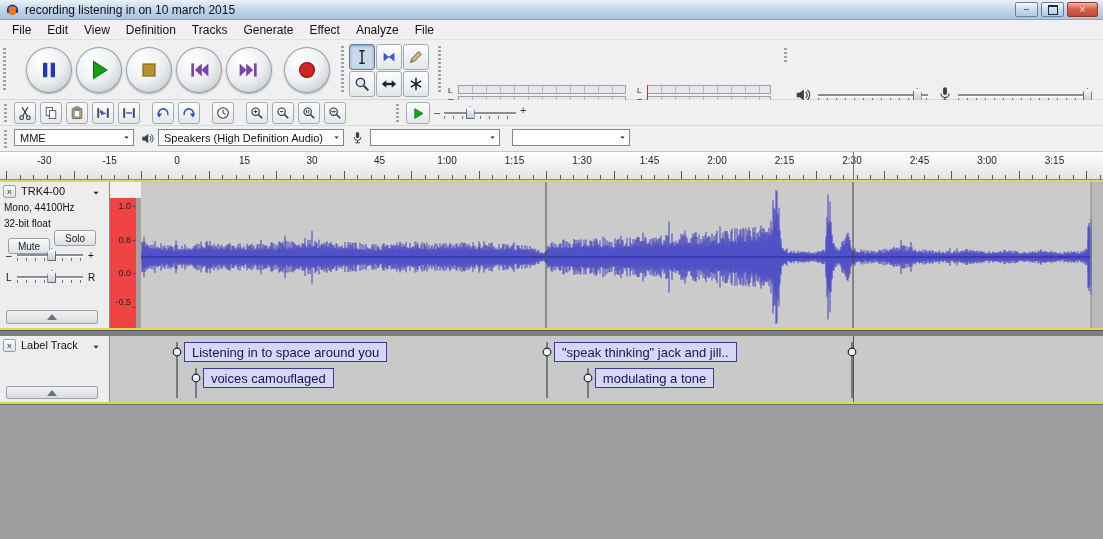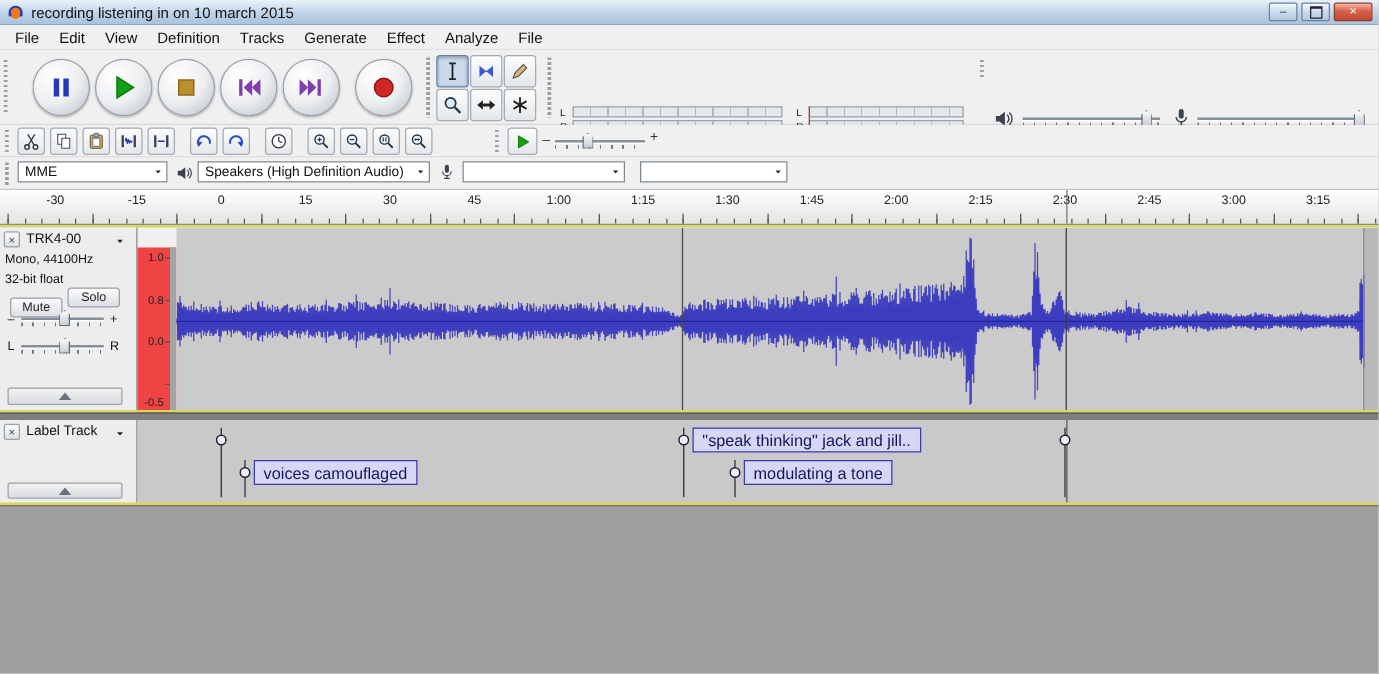--- a/index.html
+++ b/index.html
@@ -602,21 +602,21 @@
   </div>
 
   <div class="vruler abs" id="vruler">
       <div class="vtick" style="top: 8px;"></div>
       <span class="vlabel" style="top: 3px;">1.0</span>
       <div class="vtick" style="top: 41.5px;"></div>
       <span class="vlabel" style="top: 36.5px;">0.8</span>
       <div class="vtick" style="top: 75px;"></div>
       <span class="vlabel" style="top: 70px;">0.0</span>
       <div class="vtick" style="top: 108.5px;"></div>
-      <span class="vlabel" style="top: 119px;">-0.5</span>
+      <span class="vlabel" style="top: 99px;">-0.5</span>
       <div class="vtick" style="top: 142px;"></div>
       <span class="vlabel" style="top: 137px;">-1.0</span>
     </div>
 
   <div class="wavebox abs" id="wavebox"><svg width="962" height="148">
         <rect x="0" y="0" width="950" height="148" fill="#cbcbcb"></rect>
         <rect x="950" y="0" width="12" height="148" fill="#b9b9b9"></rect>
         <path d="M0 73.3L0 76.7M1 68.2L1 81.8M2 62.9L2 87.1M3 63.4L3 86.6M4 64.6L4 85.4M5 65.2L5 84.8M6 65.9L6 84.1M7 67.4L7 82.6M8 67.5L8 82.5M9 68.2L9 81.8M10 65.9L10 84.1M11 67.1L11 82.9M12 66.8L12 83.2M13 68.8L13 81.2M14 67.9L14 82.1M15 66.8L15 83.2M16 67.6L16 82.4M17 66.7L17 83.3M18 66.4L18 83.6M19 68.4L19 81.6M20 68.7L20 81.3M21 69.3L21 80.7M22 66.9L22 83.1M23 68.3L23 81.7M24 69.4L24 80.6M25 69.7L25 80.3M26 69.0L26 81.0M27 68.2L27 81.8M28 67.6L28 82.4M29 67.9L29 82.1M30 67.3L30 82.7M31 69.2L31 80.8M32 69.7L32 80.3M33 67.5L33 82.5M34 69.1L34 80.9M35 69.1L35 80.9M36 70.1L36 79.9M37 69.4L37 80.6M38 69.7L38 80.3M39 70.0L39 80.0M40 69.3L40 80.7M41 68.9L41 81.1M42 68.7L42 81.3M43 67.7L43 82.3M44 67.4L44 82.6M45 69.5L45 80.5M46 68.0L46 82.0M47 68.5L47 81.5M48 69.3L48 80.7M49 68.1L49 81.9M50 67.6L50 82.4M51 68.1L51 81.9M52 68.4L52 81.6M53 68.1L53 81.9M54 67.0L54 83.0M55 66.9L55 83.1M56 68.0L56 82.0M57 68.5L57 81.5M58 66.4L58 83.6M59 68.0L59 82.0M60 66.7L60 83.3M61 66.1L61 83.9M62 66.8L62 83.2M63 66.8L63 83.2M64 67.5L64 82.5M65 65.2L65 84.8M66 65.5L66 84.5M67 65.9L67 84.1M68 66.2L68 83.8M69 64.8L69 85.2M70 65.5L70 84.5M71 65.2L71 84.8M72 65.8L72 84.2M73 68.4L73 81.6M74 67.9L74 82.1M75 68.5L75 81.5M76 65.9L76 84.1M77 66.7L77 83.3M78 67.6L78 82.4M79 67.3L79 82.7M80 68.5L80 81.5M81 67.2L81 82.8M82 67.6L82 82.4M83 68.8L83 81.2M84 67.7L84 82.3M85 68.2L85 81.8M86 68.8L86 81.2M87 66.8L87 83.2M88 67.6L88 82.4M89 66.4L89 83.6M90 68.1L90 81.9M91 68.1L91 81.9M92 68.4L92 81.6M93 67.0L93 83.0M94 69.4L94 80.6M95 67.3L95 82.7M96 68.2L96 81.8M97 69.3L97 80.7M98 67.9L98 82.1M99 68.7L99 81.3M100 69.0L100 81.0M101 69.3L101 80.7M102 67.0L102 83.0M103 69.1L103 80.9M104 68.0L104 82.0M105 68.1L105 81.9M106 66.9L106 83.1M107 66.9L107 83.1M108 68.7L108 81.3M109 69.3L109 80.7M110 69.2L110 80.8M111 69.3L111 80.7M112 69.2L112 80.8M113 68.2L113 81.8M114 68.5L114 81.5M115 68.7L115 81.3M116 67.5L116 82.5M117 69.2L117 80.8M118 68.5L118 81.5M119 67.9L119 82.1M120 69.2L120 80.8M121 66.7L121 83.3M122 68.0L122 82.0M123 67.1L123 82.9M124 68.6L124 81.4M125 67.1L125 82.9M126 67.4L126 82.6M127 67.3L127 82.7M128 66.5L128 83.5M129 67.4L129 82.6M130 67.0L130 83.0M131 67.1L131 82.9M132 67.5L132 82.5M133 68.3L133 81.7M134 68.6L134 81.4M135 68.7L135 81.3M136 67.7L136 82.3M137 65.6L137 84.4M138 65.8L138 84.2M139 68.0L139 82.0M140 66.7L140 83.3M141 68.4L141 81.6M142 66.2L142 83.8M143 65.2L143 84.8M144 66.3L144 83.7M145 67.0L145 83.0M146 68.1L146 81.9M147 65.1L147 84.9M148 65.3L148 84.7M149 67.4L149 82.6M150 66.9L150 83.1M151 65.7L151 84.3M152 67.4L152 82.6M153 66.4L153 83.6M154 66.2L154 83.8M155 65.7L155 84.3M156 66.3L156 83.7M157 67.7L157 82.3M158 65.4L158 84.6M159 66.9L159 83.1M160 66.9L160 83.1M161 65.8L161 84.2M162 65.2L162 84.8M163 65.7L163 84.3M164 65.5L164 84.5M165 67.5L165 82.5M166 64.4L166 85.6M167 65.8L167 84.2M168 67.3L168 82.7M169 66.2L169 83.8M170 66.9L170 83.1M171 66.2L171 83.8M172 65.0L172 85.0M173 65.6L173 84.4M174 64.5L174 85.5M175 64.2L175 85.8M176 66.3L176 83.7M177 67.4L177 82.6M178 67.6L178 82.4M179 64.9L179 85.1M180 67.8L180 82.2M181 64.6L181 85.4M182 67.5L182 82.5M183 65.7L183 84.3M184 66.6L184 83.4M185 66.0L185 84.0M186 64.8L186 85.2M187 68.3L187 81.7M188 65.3L188 84.7M189 65.6L189 84.4M190 67.7L190 82.3M191 67.5L191 82.5M192 65.4L192 84.6M193 65.9L193 84.1M194 67.3L194 82.7M195 67.0L195 83.0M196 66.8L196 83.2M197 65.7L197 84.3M198 67.9L198 82.1M199 67.7L199 82.3M200 67.8L200 82.2M201 67.6L201 82.4M202 67.8L202 82.2M203 67.9L203 82.1M204 68.0L204 82.0M205 66.7L205 83.3M206 68.0L206 82.0M207 68.8L207 81.2M208 68.4L208 81.6M209 67.6L209 82.4M210 67.5L210 82.5M211 66.2L211 83.8M212 68.8L212 81.2M213 67.0L213 83.0M214 67.5L214 82.5M215 69.2L215 80.8M216 68.1L216 81.9M217 66.9L217 83.1M218 66.9L218 83.1M219 67.0L219 83.0M220 66.9L220 83.1M221 68.9L221 81.1M222 68.4L222 81.6M223 69.0L223 81.0M224 69.2L224 80.8M225 67.8L225 82.2M226 69.3L226 80.7M227 67.8L227 82.2M228 67.4L228 82.6M229 69.0L229 81.0M230 69.5L230 80.5M231 68.5L231 81.5M232 67.0L232 83.0M233 67.6L233 82.4M234 68.1L234 81.9M235 69.2L235 80.8M236 69.6L236 80.4M237 66.8L237 83.2M238 67.2L238 82.8M239 66.9L239 83.1M240 68.1L240 81.9M241 69.1L241 80.9M242 68.9L242 81.1M243 66.5L243 83.5M244 68.9L244 81.1M245 68.1L245 81.9M246 67.0L246 83.0M247 66.9L247 83.1M248 66.4L248 83.6M249 66.2L249 83.8M250 67.6L250 82.4M251 67.2L251 82.8M252 66.0L252 84.0M253 68.0L253 82.0M254 67.6L254 82.4M255 68.4L255 81.6M256 67.0L256 83.0M257 67.4L257 82.6M258 66.6L258 83.4M259 66.2L259 83.8M260 65.4L260 84.6M261 68.2L261 81.8M262 67.2L262 82.8M263 65.5L263 84.5M264 64.9L264 85.1M265 67.8L265 82.2M266 67.7L266 82.3M267 68.5L267 81.5M268 68.1L268 81.9M269 67.0L269 83.0M270 65.7L270 84.3M271 65.7L271 84.3M272 67.2L272 82.8M273 67.0L273 83.0M274 68.2L274 81.8M275 67.2L275 82.8M276 65.9L276 84.1M277 65.9L277 84.1M278 67.0L278 83.0M279 66.4L279 83.6M280 67.6L280 82.4M281 67.0L281 83.0M282 66.8L282 83.2M283 67.7L283 82.3M284 67.3L284 82.7M285 68.7L285 81.3M286 68.6L286 81.4M287 68.3L287 81.7M288 66.4L288 83.6M289 69.2L289 80.8M290 68.3L290 81.7M291 67.1L291 82.9M292 66.8L292 83.2M293 66.9L293 83.1M294 68.5L294 81.5M295 67.0L295 83.0M296 69.1L296 80.9M297 66.5L297 83.5M298 66.5L298 83.5M299 67.7L299 82.3M300 66.7L300 83.3M301 66.5L301 83.5M302 69.1L302 80.9M303 67.9L303 82.1M304 66.5L304 83.5M305 68.2L305 81.8M306 66.7L306 83.3M307 66.5L307 83.5M308 67.7L308 82.3M309 68.4L309 81.6M310 66.5L310 83.5M311 67.1L311 82.9M312 68.0L312 82.0M313 67.9L313 82.1M314 67.4L314 82.6M315 66.4L315 83.6M316 65.8L316 84.2M317 68.0L317 82.0M318 66.4L318 83.6M319 65.9L319 84.1M320 67.4L320 82.6M321 66.8L321 83.2M322 67.7L322 82.3M323 65.4L323 84.6M324 68.6L324 81.4M325 66.3L325 83.7M326 68.3L326 81.7M327 68.3L327 81.7M328 68.2L328 81.8M329 67.8L329 82.2M330 67.0L330 83.0M331 67.4L331 82.6M332 67.2L332 82.8M333 68.4L333 81.6M334 66.1L334 83.9M335 68.8L335 81.2M336 67.4L336 82.6M337 68.9L337 81.1M338 67.0L338 83.0M339 66.5L339 83.5M340 67.3L340 82.7M341 66.6L341 83.4M342 68.8L342 81.2M343 67.5L343 82.5M344 69.1L344 80.9M345 68.4L345 81.6M346 68.3L346 81.7M347 68.3L347 81.7M348 69.0L348 81.0M349 68.7L349 81.3M350 68.5L350 81.5M351 68.0L351 82.0M352 68.6L352 81.4M353 67.6L353 82.4M354 67.9L354 82.1M355 69.0L355 81.0M356 68.1L356 81.9M357 67.1L357 82.9M358 69.0L358 81.0M359 68.8L359 81.2M360 66.6L360 83.4M361 68.1L361 81.9M362 69.6L362 80.4M363 68.6L363 81.4M364 68.2L364 81.8M365 66.8L365 83.2M366 67.0L366 83.0M367 67.3L367 82.7M368 68.3L368 81.7M369 67.1L369 82.9M370 67.5L370 82.5M371 67.2L371 82.8M372 67.0L372 83.0M373 67.9L373 82.1M374 69.3L374 80.7M375 68.2L375 81.8M376 67.8L376 82.2M377 69.0L377 81.0M378 68.1L378 81.9M379 68.2L379 81.8M380 67.6L380 82.4M381 67.4L381 82.6M382 67.5L382 82.5M383 67.7L383 82.3M384 67.6L384 82.4M385 67.5L385 82.5M386 69.4L386 80.6M387 68.4L387 81.6M388 70.1L388 79.9M389 69.2L389 80.8M390 69.8L390 80.2M391 69.1L391 80.9M392 69.4L392 80.6M393 70.2L393 79.8M394 70.3L394 79.7M395 71.2L395 78.8M396 70.5L396 79.5M397 71.3L397 78.7M398 71.6L398 78.4M399 71.2L399 78.8M400 72.6L400 77.4M401 72.0L401 78.0M402 73.0L402 77.0M403 72.9L403 77.1M404 70.9L404 79.1M405 70.8L405 79.2M406 69.5L406 80.5M407 66.3L407 83.7M408 66.7L408 83.3M409 68.5L409 81.5M410 66.9L410 83.1M411 66.1L411 83.9M412 66.6L412 83.4M413 65.3L413 84.7M414 68.2L414 81.8M415 66.2L415 83.8M416 66.0L416 84.0M417 67.9L417 82.1M418 65.6L418 84.4M419 65.8L419 84.2M420 65.0L420 85.0M421 66.4L421 83.6M422 66.2L422 83.8M423 66.8L423 83.2M424 64.4L424 85.6M425 66.9L425 83.1M426 65.1L426 84.9M427 66.0L427 84.0M428 66.7L428 83.3M429 66.1L429 83.9M430 65.1L430 84.9M431 66.6L431 83.4M432 64.4L432 85.6M433 65.7L433 84.3M434 64.2L434 85.8M435 64.3L435 85.7M436 64.2L436 85.8M437 63.5L437 86.5M438 64.4L438 85.6M439 66.7L439 83.3M440 67.1L440 82.9M441 65.7L441 84.3M442 64.1L442 85.9M443 64.8L443 85.2M444 65.3L444 84.7M445 65.7L445 84.3M446 64.1L446 85.9M447 63.5L447 86.5M448 66.2L448 83.8M449 65.1L449 84.9M450 64.9L450 85.1M451 65.2L451 84.8M452 63.4L452 86.6M453 64.5L453 85.5M454 65.3L454 84.7M455 63.4L455 86.6M456 63.2L456 86.8M457 64.5L457 85.5M458 66.3L458 83.7M459 64.8L459 85.2M460 64.5L460 85.5M461 67.4L461 82.6M462 64.7L462 85.3M463 67.3L463 82.7M464 65.9L464 84.1M465 63.6L465 86.4M466 64.9L466 85.1M467 64.5L467 85.5M468 66.3L468 83.7M469 67.6L469 82.4M470 67.2L470 82.8M471 66.7L471 83.3M472 65.2L472 84.8M473 64.9L473 85.1M474 66.4L474 83.6M475 65.0L475 85.0M476 65.9L476 84.1M477 64.9L477 85.1M478 65.6L478 84.4M479 66.2L479 83.8M480 66.9L480 83.1M481 64.6L481 85.4M482 66.4L482 83.6M483 64.9L483 85.1M484 63.8L484 86.2M485 65.1L485 84.9M486 65.6L486 84.4M487 66.0L487 84.0M488 64.2L488 85.8M489 65.6L489 84.4M490 66.3L490 83.7M491 62.8L491 87.2M492 65.9L492 84.1M493 62.3L493 87.7M494 64.0L494 86.0M495 62.8L495 87.2M496 63.1L496 86.9M497 64.0L497 86.0M498 66.4L498 83.6M499 63.2L499 86.8M500 65.0L500 85.0M501 66.2L501 83.8M502 64.4L502 85.6M503 66.3L503 83.7M504 63.5L504 86.5M505 66.2L505 83.8M506 65.8L506 84.2M507 61.4L507 88.6M508 61.7L508 88.3M509 65.7L509 84.3M510 62.0L510 88.0M511 64.9L511 85.1M512 64.0L512 86.0M513 64.9L513 85.1M514 63.3L514 86.7M515 62.1L515 87.9M516 63.9L516 86.1M517 62.6L517 87.4M518 62.0L518 88.0M519 65.8L519 84.2M520 63.7L520 86.3M521 64.4L521 85.6M522 65.5L522 84.5M523 62.4L523 87.6M524 65.0L524 85.0M525 63.3L525 86.7M526 64.9L526 85.1M527 65.7L527 84.3M528 63.4L528 86.6M529 61.8L529 88.2M530 62.5L530 87.5M531 61.4L531 88.6M532 65.2L532 84.8M533 65.1L533 84.9M534 64.0L534 86.0M535 62.2L535 87.8M536 63.3L536 86.7M537 61.1L537 88.9M538 62.8L538 87.2M539 62.2L539 87.8M540 63.1L540 86.9M541 63.4L541 86.6M542 65.2L542 84.8M543 62.8L543 87.2M544 62.7L544 87.3M545 61.4L545 88.6M546 60.4L546 89.6M547 64.1L547 85.9M548 59.9L548 90.1M549 64.1L549 85.9M550 62.9L550 87.1M551 64.7L551 85.3M552 63.7L552 86.3M553 59.9L553 90.1M554 63.6L554 86.4M555 62.9L555 87.1M556 62.9L556 87.1M557 62.7L557 87.3M558 60.8L558 89.2M559 64.9L559 85.1M560 59.7L560 90.3M561 60.3L561 89.7M562 64.5L562 85.5M563 60.8L563 89.2M564 64.4L564 85.6M565 64.3L565 85.7M566 63.7L566 86.3M567 63.2L567 86.8M568 63.4L568 86.6M569 63.6L569 86.4M570 59.4L570 90.6M571 60.3L571 89.7M572 59.1L572 90.9M573 60.3L573 89.7M574 64.3L574 85.7M575 62.7L575 87.3M576 64.1L576 85.9M577 60.6L577 89.4M578 62.4L578 87.6M579 61.8L579 88.2M580 62.6L580 87.4M581 62.2L581 87.8M582 58.4L582 91.6M583 60.0L583 90.0M584 62.7L584 87.3M585 63.7L585 86.3M586 60.5L586 89.5M587 63.6L587 86.4M588 63.8L588 86.2M589 60.3L589 89.7M590 61.6L590 88.4M591 59.5L591 90.5M592 61.7L592 88.3M593 63.5L593 86.5M594 57.3L594 92.7M595 59.7L595 90.3M596 63.4L596 86.6M597 60.4L597 89.6M598 57.1L598 92.9M599 59.0L599 91.0M600 60.5L600 89.5M601 56.9L601 93.1M602 61.2L602 88.8M603 59.6L603 90.4M604 59.6L604 90.4M605 61.2L605 88.8M606 61.8L606 88.2M607 56.5L607 93.5M608 57.1L608 92.9M609 62.4L609 87.6M610 57.6L610 92.4M611 60.1L611 89.9M612 55.8L612 94.2M613 57.6L613 92.4M614 55.1L614 94.9M615 57.6L615 92.4M616 57.3L616 92.7M617 56.4L617 93.6M618 58.6L618 91.4M619 56.0L619 94.0M620 55.3L620 94.7M621 53.9L621 96.1M622 60.0L622 90.0M623 52.8L623 97.2M624 52.5L624 97.5M625 58.0L625 92.0M626 58.5L626 91.5M627 53.8L627 96.2M628 56.2L628 93.8M629 50.5L629 99.5M630 55.7L630 94.3M631 52.0L631 98.0M632 51.4L632 98.6M633 45.1L633 104.9M634 40.2L634 109.8M635 36.6L635 113.4M636 29.8L636 120.2M637 46.5L637 103.5M638 44.9L638 105.1M639 60.6L639 89.4M640 62.0L640 88.0M641 66.4L641 83.6M642 69.1L642 80.9M643 69.5L643 80.5M644 70.0L644 80.0M645 70.4L645 79.6M646 71.4L646 78.6M647 70.6L647 79.4M648 71.5L648 78.5M649 70.4L649 79.6M650 71.0L650 79.0M651 71.1L651 78.9M652 71.4L652 78.6M653 72.1L653 77.9M654 71.4L654 78.6M655 71.5L655 78.5M656 70.8L656 79.2M657 71.8L657 78.2M658 71.3L658 78.7M659 71.7L659 78.3M660 72.3L660 77.7M661 71.2L661 78.8M662 71.8L662 78.2M663 71.4L663 78.6M664 71.2L664 78.8M665 72.3L665 77.7M666 71.7L666 78.3M667 71.6L667 78.4M668 72.6L668 77.4M669 71.4L669 78.6M670 72.2L670 77.8M671 72.6L671 77.4M672 72.1L672 77.9M673 72.7L673 77.3M674 72.7L674 77.3M675 72.0L675 78.0M676 71.8L676 78.2M677 72.5L677 77.5M678 72.4L678 77.6M679 71.5L679 78.5M680 71.1L680 78.9M681 71.2L681 78.8M682 70.0L682 80.0M683 70.7L683 79.3M684 70.5L684 79.5M685 60.0L685 90.0M686 49.0L686 101.0M687 46.0L687 104.0M688 38.1L688 111.9M689 38.8L689 111.2M690 49.3L690 100.7M691 53.0L691 97.0M692 62.6L692 87.4M693 67.6L693 82.4M694 68.6L694 81.4M695 67.5L695 82.5M696 68.3L696 81.7M697 69.4L697 80.6M698 70.0L698 80.0M699 66.7L699 83.3M700 68.1L700 81.9M701 66.2L701 83.8M702 62.5L702 87.5M703 64.6L703 85.4M704 59.1L704 90.9M705 61.4L705 88.6M706 60.5L706 89.5M707 58.2L707 91.8M708 61.9L708 88.1M709 63.6L709 86.4M710 65.1L710 84.9M711 70.7L711 79.3M712 70.1L712 79.9M713 70.6L713 79.4M714 71.1L714 78.9M715 71.2L715 78.8M716 70.7L716 79.3M717 70.3L717 79.7M718 71.7L718 78.3M719 71.1L719 78.9M720 70.4L720 79.6M721 70.4L721 79.6M722 70.8L722 79.2M723 71.7L723 78.3M724 72.1L724 77.9M725 72.0L725 78.0M726 71.9L726 78.1M727 71.1L727 78.9M728 71.8L728 78.2M729 71.1L729 78.9M730 72.2L730 77.8M731 71.1L731 78.9M732 72.0L732 78.0M733 72.5L733 77.5M734 72.4L734 77.6M735 72.3L735 77.7M736 71.9L736 78.1M737 71.1L737 78.9M738 72.1L738 77.9M739 71.3L739 78.7M740 70.4L740 79.6M741 70.2L741 79.8M742 71.6L742 78.4M743 70.5L743 79.5M744 71.1L744 78.9M745 71.4L745 78.6M746 70.9L746 79.1M747 70.5L747 79.5M748 71.2L748 78.8M749 70.7L749 79.3M750 69.3L750 80.7M751 68.8L751 81.2M752 69.1L752 80.9M753 70.5L753 79.5M754 68.9L754 81.1M755 69.9L755 80.1M756 70.0L756 80.0M757 69.3L757 80.7M758 68.2L758 81.8M759 68.2L759 81.8M760 69.9L760 80.1M761 69.1L761 80.9M762 70.1L762 79.9M763 69.7L763 80.3M764 68.1L764 81.9M765 69.5L765 80.5M766 69.4L766 80.6M767 69.8L767 80.2M768 68.8L768 81.2M769 70.5L769 79.5M770 70.6L770 79.4M771 69.0L771 81.0M772 69.1L772 80.9M773 71.1L773 78.9M774 70.9L774 79.1M775 70.0L775 80.0M776 70.3L776 79.7M777 71.0L777 79.0M778 69.9L778 80.1M779 70.6L779 79.4M780 71.4L780 78.6M781 70.8L781 79.2M782 71.1L782 78.9M783 70.9L783 79.1M784 71.8L784 78.2M785 70.4L785 79.6M786 71.5L786 78.5M787 71.4L787 78.6M788 70.7L788 79.3M789 71.2L789 78.8M790 71.4L790 78.6M791 71.9L791 78.1M792 72.0L792 78.0M793 71.6L793 78.4M794 71.0L794 79.0M795 72.0L795 78.0M796 72.0L796 78.0M797 71.3L797 78.7M798 71.2L798 78.8M799 72.0L799 78.0M800 71.8L800 78.2M801 71.9L801 78.1M802 71.3L802 78.7M803 71.2L803 78.8M804 72.0L804 78.0M805 72.0L805 78.0M806 72.3L806 77.7M807 72.2L807 77.8M808 72.3L808 77.7M809 71.4L809 78.6M810 72.0L810 78.0M811 72.1L811 77.9M812 72.0L812 78.0M813 72.4L813 77.6M814 72.0L814 78.0M815 72.1L815 77.9M816 71.3L816 78.7M817 72.0L817 78.0M818 71.2L818 78.8M819 71.3L819 78.7M820 71.7L820 78.3M821 71.4L821 78.6M822 71.5L822 78.5M823 71.7L823 78.3M824 70.7L824 79.3M825 70.8L825 79.2M826 70.1L826 79.9M827 70.2L827 79.8M828 71.5L828 78.5M829 71.3L829 78.7M830 70.8L830 79.2M831 70.7L831 79.3M832 70.4L832 79.6M833 70.3L833 79.7M834 70.4L834 79.6M835 71.7L835 78.3M836 71.1L836 78.9M837 71.1L837 78.9M838 72.1L838 77.9M839 71.5L839 78.5M840 71.4L840 78.6M841 71.0L841 79.0M842 71.5L842 78.5M843 71.9L843 78.1M844 71.9L844 78.1M845 72.3L845 77.7M846 72.5L846 77.5M847 72.0L847 78.0M848 72.5L848 77.5M849 72.0L849 78.0M850 72.3L850 77.7M851 71.2L851 78.8M852 71.2L852 78.8M853 71.8L853 78.2M854 71.3L854 78.7M855 71.2L855 78.8M856 72.0L856 78.0M857 71.5L857 78.5M858 72.1L858 77.9M859 71.9L859 78.1M860 71.3L860 78.7M861 71.6L861 78.4M862 71.2L862 78.8M863 70.9L863 79.1M864 70.6L864 79.4M865 71.9L865 78.1M866 71.0L866 79.0M867 71.4L867 78.6M868 71.1L868 78.9M869 70.9L869 79.1M870 71.3L870 78.7M871 72.0L871 78.0M872 71.3L872 78.7M873 71.8L873 78.2M874 71.5L874 78.5M875 71.4L875 78.6M876 72.3L876 77.7M877 71.4L877 78.6M878 71.8L878 78.2M879 71.7L879 78.3M880 71.6L880 78.4M881 71.9L881 78.1M882 72.4L882 77.6M883 71.7L883 78.3M884 72.8L884 77.2M885 71.6L885 78.4M886 71.6L886 78.4M887 72.4L887 77.6M888 71.9L888 78.1M889 71.9L889 78.1M890 72.1L890 77.9M891 71.5L891 78.5M892 71.3L892 78.7M893 71.6L893 78.4M894 71.2L894 78.8M895 72.0L895 78.0M896 71.9L896 78.1M897 72.1L897 77.9M898 71.9L898 78.1M899 71.3L899 78.7M900 71.1L900 78.9M901 72.0L901 78.0M902 71.6L902 78.4M903 70.9L903 79.1M904 72.1L904 77.9M905 71.3L905 78.7M906 72.1L906 77.9M907 72.3L907 77.7M908 71.2L908 78.8M909 71.3L909 78.7M910 72.5L910 77.5M911 72.5L911 77.5M912 72.3L912 77.7M913 72.5L913 77.5M914 72.7L914 77.3M915 71.7L915 78.3M916 72.2L916 77.8M917 72.3L917 77.7M918 72.1L918 77.9M919 72.7L919 77.3M920 72.0L920 78.0M921 72.8L921 77.2M922 72.0L922 78.0M923 72.1L923 77.9M924 72.5L924 77.5M925 72.5L925 77.5M926 72.4L926 77.6M927 71.8L927 78.2M928 71.4L928 78.6M929 71.4L929 78.6M930 72.5L930 77.5M931 72.4L931 77.6M932 71.3L932 78.7M933 71.2L933 78.8M934 71.4L934 78.6M935 71.4L935 78.6M936 72.1L936 77.9M937 72.2L937 77.8M938 71.3L938 78.7M939 72.3L939 77.7M940 71.6L940 78.4M941 71.2L941 78.8M942 71.0L942 79.0M943 71.1L943 78.9M944 71.6L944 78.4M945 70.9L945 79.1M946 70.1L946 79.9M947 58.6L947 91.4M948 44.2L948 105.8M949 55.7L949 94.3M950 46.9L950 103.1" stroke="#8888e8" stroke-width="1" fill="none"></path>
         <path d="M0 72.6L0 77.4M1 59.7L1 90.3M2 60.3L2 89.7M3 54.8L3 95.2M4 59.9L4 90.1M5 63.8L5 86.2M6 61.9L6 88.1M7 63.8L7 86.2M8 63.6L8 86.4M9 65.8L9 84.2M10 63.0L10 87.0M11 66.2L11 83.8M12 62.6L12 87.4M13 65.8L13 84.2M14 59.1L14 90.9M15 66.6L15 83.4M16 64.7L16 85.3M17 65.1L17 84.9M18 66.3L18 83.7M19 65.9L19 84.1M20 61.2L20 88.8M21 67.7L21 82.3M22 63.8L22 86.2M23 66.2L23 83.8M24 63.2L24 86.8M25 65.9L25 84.1M26 67.7L26 82.3M27 63.2L27 86.8M28 65.7L28 84.3M29 63.7L29 86.3M30 63.3L30 86.7M31 65.0L31 85.0M32 65.1L32 84.9M33 68.7L33 81.3M34 63.3L34 86.7M35 58.5L35 91.5M36 62.8L36 87.2M37 67.4L37 82.6M38 66.7L38 83.3M39 67.7L39 82.3M40 67.0L40 83.0M41 64.0L41 86.0M42 68.0L42 82.0M43 66.6L43 83.4M44 62.3L44 87.7M45 68.3L45 81.7M46 65.3L46 84.7M47 66.3L47 83.7M48 67.6L48 82.4M49 66.1L49 83.9M50 67.9L50 82.1M51 66.9L51 83.1M52 65.9L52 84.1M53 64.2L53 85.8M54 63.4L54 86.6M55 63.8L55 86.2M56 61.5L56 88.5M57 67.0L57 83.0M58 62.0L58 88.0M59 66.6L59 83.4M60 59.6L60 90.4M61 63.7L61 86.3M62 65.0L62 85.0M63 65.6L63 84.4M64 66.2L64 83.8M65 60.1L65 89.9M66 59.0L66 91.0M67 62.6L67 87.4M68 63.8L68 86.2M69 58.9L69 91.1M70 63.8L70 86.2M71 63.5L71 86.5M72 66.9L72 83.1M73 61.8L73 88.2M74 64.9L74 85.1M75 63.9L75 86.1M76 66.2L76 83.8M77 61.7L77 88.3M78 67.5L78 82.5M79 63.3L79 86.7M80 65.6L80 84.4M81 62.8L81 87.2M82 65.1L82 84.9M83 67.1L83 82.9M84 64.7L84 85.3M85 64.1L85 85.9M86 62.6L86 87.4M87 62.6L87 87.4M88 62.0L88 88.0M89 60.9L89 89.1M90 67.9L90 82.1M91 63.9L91 86.1M92 64.3L92 85.7M93 63.5L93 86.5M94 66.0L94 84.0M95 67.6L95 82.4M96 64.9L96 85.1M97 62.1L97 87.9M98 65.7L98 84.3M99 61.3L99 88.7M100 64.8L100 85.2M101 66.9L101 83.1M102 66.0L102 84.0M103 63.9L103 86.1M104 66.8L104 83.2M105 68.2L105 81.8M106 61.8L106 88.2M107 64.3L107 85.7M108 63.7L108 86.3M109 62.6L109 87.4M110 63.7L110 86.3M111 61.6L111 88.4M112 66.1L112 83.9M113 63.6L113 86.4M114 67.2L114 82.8M115 66.3L115 83.7M116 62.7L116 87.3M117 61.8L117 88.2M118 66.3L118 83.7M119 61.8L119 88.2M120 57.7L120 92.3M121 67.2L121 82.8M122 62.3L122 87.7M123 63.2L123 86.8M124 63.8L124 86.2M125 63.5L125 86.5M126 63.9L126 86.1M127 67.6L127 82.4M128 65.5L128 84.5M129 64.3L129 85.7M130 60.6L130 89.4M131 60.4L131 89.6M132 61.2L132 88.8M133 66.2L133 83.8M134 62.3L134 87.7M135 67.1L135 82.9M136 62.9L136 87.1M137 65.4L137 84.6M138 59.4L138 90.6M139 60.2L139 89.8M140 60.7L140 89.3M141 61.5L141 88.5M142 59.6L142 90.4M143 63.6L143 86.4M144 53.6L144 96.4M145 58.8L145 91.2M146 66.7L146 83.3M147 59.5L147 90.5M148 65.3L148 84.7M149 60.4L149 89.6M150 66.4L150 83.6M151 59.8L151 90.2M152 59.7L152 90.3M153 61.8L153 88.2M154 61.5L154 88.5M155 63.4L155 86.6M156 63.4L156 86.6M157 63.5L157 86.5M158 62.3L158 87.7M159 64.2L159 85.8M160 65.4L160 84.6M161 61.5L161 88.5M162 61.5L162 88.5M163 61.4L163 88.6M164 56.0L164 94.0M165 63.5L165 86.5M166 65.4L166 84.6M167 57.9L167 92.1M168 62.2L168 87.8M169 58.1L169 91.9M170 63.1L170 86.9M171 48.5L171 101.5M172 65.0L172 85.0M173 63.4L173 86.6M174 58.9L174 91.1M175 60.2L175 89.8M176 61.2L176 88.8M177 66.0L177 84.0M178 57.6L178 92.4M179 65.2L179 84.8M180 62.5L180 87.5M181 61.9L181 88.1M182 62.5L182 87.5M183 60.4L183 89.6M184 63.4L184 86.6M185 60.6L185 89.4M186 59.2L186 90.8M187 64.8L187 85.2M188 62.0L188 88.0M189 60.9L189 89.1M190 60.0L190 90.0M191 62.9L191 87.1M192 62.6L192 87.4M193 63.9L193 86.1M194 65.9L194 84.1M195 61.4L195 88.6M196 61.6L196 88.4M197 66.8L197 83.2M198 63.9L198 86.1M199 64.9L199 85.1M200 65.0L200 85.0M201 63.1L201 86.9M202 66.2L202 83.8M203 66.1L203 83.9M204 60.0L204 90.0M205 65.2L205 84.8M206 65.8L206 84.2M207 60.0L207 90.0M208 63.0L208 87.0M209 60.3L209 89.7M210 63.5L210 86.5M211 61.1L211 88.9M212 60.8L212 89.2M213 66.4L213 83.6M214 60.9L214 89.1M215 60.5L215 89.5M216 65.7L216 84.3M217 68.0L217 82.0M218 67.3L218 82.7M219 60.9L219 89.1M220 67.3L220 82.7M221 62.0L221 88.0M222 67.5L222 82.5M223 63.1L223 86.9M224 67.5L224 82.5M225 62.0L225 88.0M226 65.3L226 84.7M227 66.5L227 83.5M228 66.3L228 83.7M229 66.9L229 83.1M230 66.7L230 83.3M231 62.3L231 87.7M232 64.4L232 85.6M233 62.2L233 87.8M234 68.2L234 81.8M235 62.5L235 87.5M236 66.7L236 83.3M237 63.9L237 86.1M238 65.1L238 84.9M239 68.4L239 81.6M240 68.0L240 82.0M241 64.1L241 85.9M242 62.0L242 88.0M243 61.2L243 88.8M244 64.8L244 85.2M245 63.7L245 86.3M246 62.7L246 87.3M247 63.0L247 87.0M248 66.3L248 83.7M249 66.6L249 83.4M250 62.3L250 87.7M251 63.7L251 86.3M252 62.9L252 87.1M253 63.8L253 86.2M254 62.6L254 87.4M255 64.1L255 85.9M256 60.3L256 89.7M257 63.7L257 86.3M258 62.4L258 87.6M259 59.4L259 90.6M260 61.4L260 88.6M261 64.7L261 85.3M262 61.7L262 88.3M263 64.5L263 85.5M264 62.9L264 87.1M265 59.8L265 90.2M266 65.1L266 84.9M267 65.7L267 84.3M268 66.2L268 83.8M269 61.1L269 88.9M270 66.6L270 83.4M271 65.1L271 84.9M272 64.4L272 85.6M273 65.3L273 84.7M274 59.5L274 90.5M275 63.5L275 86.5M276 60.3L276 89.7M277 62.2L277 87.8M278 65.8L278 84.2M279 66.6L279 83.4M280 63.0L280 87.0M281 60.3L281 89.7M282 67.1L282 82.9M283 61.0L283 89.0M284 62.3L284 87.7M285 64.6L285 85.4M286 60.5L286 89.5M287 67.4L287 82.6M288 63.2L288 86.8M289 67.0L289 83.0M290 64.9L290 85.1M291 63.0L291 87.0M292 67.2L292 82.8M293 64.6L293 85.4M294 61.2L294 88.8M295 67.9L295 82.1M296 61.7L296 88.3M297 64.8L297 85.2M298 66.0L298 84.0M299 61.3L299 88.7M300 64.9L300 85.1M301 63.2L301 86.8M302 62.3L302 87.7M303 60.9L303 89.1M304 65.9L304 84.1M305 61.3L305 88.7M306 63.8L306 86.2M307 65.7L307 84.3M308 63.3L308 86.7M309 60.9L309 89.1M310 62.3L310 87.7M311 65.9L311 84.1M312 63.4L312 86.6M313 63.3L313 86.7M314 66.5L314 83.5M315 61.6L315 88.4M316 61.6L316 88.4M317 64.5L317 85.5M318 64.7L318 85.3M319 61.3L319 88.7M320 64.6L320 85.4M321 60.1L321 89.9M322 62.3L322 87.7M323 60.6L323 89.4M324 61.0L324 89.0M325 64.3L325 85.7M326 62.2L326 87.8M327 64.7L327 85.3M328 62.1L328 87.9M329 64.0L329 86.0M330 66.4L330 83.6M331 64.5L331 85.5M332 60.2L332 89.8M333 64.7L333 85.3M334 63.3L334 86.7M335 67.4L335 82.6M336 66.6L336 83.4M337 64.9L337 85.1M338 59.3L338 90.7M339 62.2L339 87.8M340 65.9L340 84.1M341 67.3L341 82.7M342 64.7L342 85.3M343 59.4L343 90.6M344 62.5L344 87.5M345 63.3L345 86.7M346 63.6L346 86.4M347 64.9L347 85.1M348 61.5L348 88.5M349 65.1L349 84.9M350 61.0L350 89.0M351 60.6L351 89.4M352 64.9L352 85.1M353 64.5L353 85.5M354 67.0L354 83.0M355 65.7L355 84.3M356 67.4L356 82.6M357 67.6L357 82.4M358 62.2L358 87.8M359 66.1L359 83.9M360 67.8L360 82.2M361 65.2L361 84.8M362 61.8L362 88.2M363 61.9L363 88.1M364 67.1L364 82.9M365 62.3L365 87.7M366 63.7L366 86.3M367 62.4L367 87.6M368 65.4L368 84.6M369 66.3L369 83.7M370 64.3L370 85.7M371 63.8L371 86.2M372 62.2L372 87.8M373 60.2L373 89.8M374 68.6L374 81.4M375 67.6L375 82.4M376 63.1L376 86.9M377 63.8L377 86.2M378 63.6L378 86.4M379 66.0L379 84.0M380 67.4L380 82.6M381 63.1L381 86.9M382 67.1L382 82.9M383 67.9L383 82.1M384 63.3L384 86.7M385 67.7L385 82.3M386 64.2L386 85.8M387 67.3L387 82.7M388 67.1L388 82.9M389 64.0L389 86.0M390 67.2L390 82.8M391 66.2L391 83.8M392 67.5L392 82.5M393 66.9L393 83.1M394 66.8L394 83.2M395 68.3L395 81.7M396 70.3L396 79.7M397 68.0L397 82.0M398 68.3L398 81.7M399 70.9L399 79.1M400 71.2L400 78.8M401 70.1L401 79.9M402 71.6L402 78.4M403 70.9L403 79.1M404 70.0L404 80.0M405 69.0L405 81.0M406 66.9L406 83.1M407 63.6L407 86.4M408 65.0L408 85.0M409 65.4L409 84.6M410 61.6L410 88.4M411 59.9L411 90.1M412 64.6L412 85.4M413 61.4L413 88.6M414 66.2L414 83.8M415 62.1L415 87.9M416 65.0L416 85.0M417 65.3L417 84.7M418 62.5L418 87.5M419 61.1L419 88.9M420 61.9L420 88.1M421 66.5L421 83.5M422 57.8L422 92.2M423 57.6L423 92.4M424 65.1L424 84.9M425 59.6L425 90.4M426 59.5L426 90.5M427 66.1L427 83.9M428 60.6L428 89.4M429 62.0L429 88.0M430 65.5L430 84.5M431 65.8L431 84.2M432 62.2L432 87.8M433 57.0L433 93.0M434 58.0L434 92.0M435 61.7L435 88.3M436 57.9L436 92.1M437 61.2L437 88.8M438 57.9L438 92.1M439 60.2L439 89.8M440 57.2L440 92.8M441 65.2L441 84.8M442 63.8L442 86.2M443 57.8L443 92.2M444 61.8L444 88.2M445 57.4L445 92.6M446 63.6L446 86.4M447 64.3L447 85.7M448 64.2L448 85.8M449 58.3L449 91.7M450 58.9L450 91.1M451 59.6L451 90.4M452 64.4L452 85.6M453 57.2L453 92.8M454 59.1L454 90.9M455 56.1L455 93.9M456 57.7L456 92.3M457 61.4L457 88.6M458 63.0L458 87.0M459 58.4L459 91.6M460 64.9L460 85.1M461 65.0L461 85.0M462 54.6L462 95.4M463 63.1L463 86.9M464 56.2L464 93.8M465 62.9L465 87.1M466 58.4L466 91.6M467 63.6L467 86.4M468 59.9L468 90.1M469 59.8L469 90.2M470 64.0L470 86.0M471 60.2L471 89.8M472 65.5L472 84.5M473 65.8L473 84.2M474 56.5L474 93.5M475 61.4L475 88.6M476 57.8L476 92.2M477 57.6L477 92.4M478 56.8L478 93.2M479 61.7L479 88.3M480 53.8L480 96.2M481 58.0L481 92.0M482 58.6L482 91.4M483 64.4L483 85.6M484 63.5L484 86.5M485 61.4L485 88.6M486 55.7L486 94.3M487 64.7L487 85.3M488 63.7L488 86.3M489 55.7L489 94.3M490 61.0L490 89.0M491 64.5L491 85.5M492 57.3L492 92.7M493 61.7L493 88.3M494 57.2L494 92.8M495 58.1L495 91.9M496 55.4L496 94.6M497 55.0L497 95.0M498 54.9L498 95.1M499 58.8L499 91.2M500 59.8L500 90.2M501 59.0L501 91.0M502 50.5L502 99.5M503 58.9L503 91.1M504 54.7L504 95.3M505 56.3L505 93.7M506 61.5L506 88.5M507 61.9L507 88.1M508 60.4L508 89.6M509 57.1L509 92.9M510 63.0L510 87.0M511 56.5L511 93.5M512 58.5L512 91.5M513 55.8L513 94.2M514 60.1L514 89.9M515 55.6L515 94.4M516 57.5L516 92.5M517 59.2L517 90.8M518 56.3L518 93.7M519 56.6L519 93.4M520 53.8L520 96.2M521 60.8L521 89.2M522 63.3L522 86.7M523 58.1L523 91.9M524 59.6L524 90.4M525 52.9L525 97.1M526 53.6L526 96.4M527 54.1L527 95.9M528 39.4L528 110.6M529 63.4L529 86.6M530 61.0L530 89.0M531 51.6L531 98.4M532 60.6L532 89.4M533 59.6L533 90.4M534 63.0L534 87.0M535 58.7L535 91.3M536 61.4L536 88.6M537 61.1L537 88.9M538 57.2L538 92.8M539 58.1L539 91.9M540 52.0L540 98.0M541 54.3L541 95.7M542 51.9L542 98.1M543 54.5L543 95.5M544 48.4L544 101.6M545 53.6L545 96.4M546 56.2L546 93.8M547 61.4L547 88.6M548 60.7L548 89.3M549 60.9L549 89.1M550 56.5L550 93.5M551 55.4L551 94.6M552 51.4L552 98.6M553 53.7L553 96.3M554 50.8L554 99.2M555 50.2L555 99.8M556 55.0L556 95.0M557 62.1L557 87.9M558 52.4L558 97.6M559 62.4L559 87.6M560 57.0L560 93.0M561 61.3L561 88.7M562 54.0L562 96.0M563 57.3L563 92.7M564 53.0L564 97.0M565 49.8L565 100.2M566 56.2L566 93.8M567 54.7L567 95.3M568 54.1L568 95.9M569 55.1L569 94.9M570 60.0L570 90.0M571 51.4L571 98.6M572 59.0L572 91.0M573 54.0L573 96.0M574 57.7L574 92.3M575 52.0L575 98.0M576 48.7L576 101.3M577 61.2L577 88.8M578 61.1L578 88.9M579 44.5L579 105.5M580 56.7L580 93.3M581 55.3L581 94.7M582 50.6L582 99.4M583 56.8L583 93.2M584 48.6L584 101.4M585 49.3L585 100.7M586 49.0L586 101.0M587 52.5L587 97.5M588 56.5L588 93.5M589 59.0L589 91.0M590 49.2L590 100.8M591 46.8L591 103.2M592 59.2L592 90.8M593 59.1L593 90.9M594 46.3L594 103.7M595 59.9L595 90.1M596 46.4L596 103.6M597 54.8L597 95.2M598 52.4L598 97.6M599 47.8L599 102.2M600 47.0L600 103.0M601 54.1L601 95.9M602 45.8L602 104.2M603 47.3L603 102.7M604 59.3L604 90.7M605 45.9L605 104.1M606 52.9L606 97.1M607 48.0L607 102.0M608 45.3L608 104.7M609 49.0L609 101.0M610 54.4L610 95.6M611 58.6L611 91.4M612 45.9L612 104.1M613 50.2L613 99.8M614 44.9L614 105.1M615 58.6L615 91.4M616 51.1L616 98.9M617 50.5L617 99.5M618 54.6L618 95.4M619 47.8L619 102.2M620 43.5L620 106.5M621 50.2L621 99.8M622 46.1L622 103.9M623 46.9L623 103.1M624 50.9L624 99.1M625 50.0L625 100.0M626 49.7L626 100.3M627 51.0L627 99.0M628 45.7L628 104.3M629 53.0L629 97.0M630 38.8L630 111.2M631 47.7L631 102.3M632 18.4L632 131.6M633 25.9L633 124.1M634 27.5L634 122.5M635 8.0L635 142.0M636 9.2L636 140.8M637 32.5L637 117.5M638 25.6L638 124.4M639 48.5L639 101.5M640 56.9L640 93.1M641 66.4L641 83.6M642 66.2L642 83.8M643 68.4L643 81.6M644 68.5L644 81.5M645 67.6L645 82.4M646 66.3L646 83.7M647 71.0L647 79.0M648 71.2L648 78.8M649 70.0L649 80.0M650 68.8L650 81.2M651 69.7L651 80.3M652 71.0L652 79.0M653 68.6L653 81.4M654 71.1L654 78.9M655 70.7L655 79.3M656 71.1L656 78.9M657 68.7L657 81.3M658 70.7L658 79.3M659 70.5L659 79.5M660 69.9L660 80.1M661 69.4L661 80.6M662 70.5L662 79.5M663 69.2L663 80.8M664 70.4L664 79.6M665 70.5L665 79.5M666 69.9L666 80.1M667 71.3L667 78.7M668 69.5L668 80.5M669 70.4L669 79.6M670 72.1L670 77.9M671 70.9L671 79.1M672 70.9L672 79.1M673 70.1L673 79.9M674 72.3L674 77.7M675 70.1L675 79.9M676 70.4L676 79.6M677 69.3L677 80.7M678 69.1L678 80.9M679 70.3L679 79.7M680 69.3L680 80.7M681 68.5L681 81.5M682 67.7L682 82.3M683 68.0L683 82.0M684 70.1L684 79.9M685 54.6L685 95.4M686 35.2L686 114.8M687 12.4L687 137.6M688 41.2L688 108.8M689 19.6L689 130.4M690 39.9L690 110.1M691 53.0L691 97.0M692 61.9L692 88.1M693 61.1L693 88.9M694 64.9L694 85.1M695 65.3L695 84.7M696 68.7L696 81.3M697 66.7L697 83.3M698 68.9L698 81.1M699 68.0L699 82.0M700 64.8L700 85.2M701 59.9L701 90.1M702 58.9L702 91.1M703 62.2L703 87.8M704 57.4L704 92.6M705 54.9L705 95.1M706 52.0L706 98.0M707 50.8L707 99.2M708 54.7L708 95.3M709 58.0L709 92.0M710 65.7L710 84.3M711 69.0L711 81.0M712 67.6L712 82.4M713 67.9L713 82.1M714 66.3L714 83.7M715 69.4L715 80.6M716 69.9L716 80.1M717 70.8L717 79.2M718 70.0L718 80.0M719 70.7L719 79.3M720 67.4L720 82.6M721 69.1L721 80.9M722 69.5L722 80.5M723 67.7L723 82.3M724 71.5L724 78.5M725 68.7L725 81.3M726 70.3L726 79.7M727 68.1L727 81.9M728 70.0L728 80.0M729 71.2L729 78.8M730 68.5L730 81.5M731 70.3L731 79.7M732 68.9L732 81.1M733 70.3L733 79.7M734 69.2L734 80.8M735 71.6L735 78.4M736 70.0L736 80.0M737 70.0L737 80.0M738 68.1L738 81.9M739 68.4L739 81.6M740 68.2L740 81.8M741 70.7L741 79.3M742 67.2L742 82.8M743 70.6L743 79.4M744 66.5L744 83.5M745 69.3L745 80.7M746 67.5L746 82.5M747 68.4L747 81.6M748 69.5L748 80.5M749 67.2L749 82.8M750 67.1L750 82.9M751 67.5L751 82.5M752 65.9L752 84.1M753 64.8L753 85.2M754 67.9L754 82.1M755 66.0L755 84.0M756 65.6L756 84.4M757 68.4L757 81.6M758 65.5L758 84.5M759 67.2L759 82.8M760 57.9L760 92.1M761 64.0L761 86.0M762 63.2L762 86.8M763 63.6L763 86.4M764 63.9L764 86.1M765 68.5L765 81.5M766 64.6L766 85.4M767 68.2L767 81.8M768 64.9L768 85.1M769 65.6L769 84.4M770 60.1L770 89.9M771 65.2L771 84.8M772 68.9L772 81.1M773 68.2L773 81.8M774 67.3L774 82.7M775 68.8L775 81.2M776 70.2L776 79.8M777 70.3L777 79.7M778 68.4L778 81.6M779 68.9L779 81.1M780 69.1L780 80.9M781 70.2L781 79.8M782 67.5L782 82.5M783 70.7L783 79.3M784 67.7L784 82.3M785 68.3L785 81.7M786 68.9L786 81.1M787 71.3L787 78.7M788 68.8L788 81.2M789 68.3L789 81.7M790 70.4L790 79.6M791 68.7L791 81.3M792 68.5L792 81.5M793 71.6L793 78.4M794 69.7L794 80.3M795 70.0L795 80.0M796 70.1L796 79.9M797 71.1L797 78.9M798 68.4L798 81.6M799 69.8L799 80.2M800 71.6L800 78.4M801 70.8L801 79.2M802 69.5L802 80.5M803 70.9L803 79.1M804 71.9L804 78.1M805 69.0L805 81.0M806 70.4L806 79.6M807 68.9L807 81.1M808 69.7L808 80.3M809 66.1L809 83.9M810 71.6L810 78.4M811 70.4L811 79.6M812 71.1L812 78.9M813 69.1L813 80.9M814 68.7L814 81.3M815 70.4L815 79.6M816 66.4L816 83.6M817 69.5L817 80.5M818 71.2L818 78.8M819 69.8L819 80.2M820 69.3L820 80.7M821 69.3L821 80.7M822 68.3L822 81.7M823 69.2L823 80.8M824 68.8L824 81.2M825 67.0L825 83.0M826 67.1L826 82.9M827 68.5L827 81.5M828 70.4L828 79.6M829 67.9L829 82.1M830 68.3L830 81.7M831 69.6L831 80.4M832 68.4L832 81.6M833 68.8L833 81.2M834 70.8L834 79.2M835 69.0L835 81.0M836 68.6L836 81.4M837 70.6L837 79.4M838 69.0L838 81.0M839 70.2L839 79.8M840 68.6L840 81.4M841 69.6L841 80.4M842 70.2L842 79.8M843 69.8L843 80.2M844 70.3L844 79.7M845 71.9L845 78.1M846 71.1L846 78.9M847 70.9L847 79.1M848 68.9L848 81.1M849 70.8L849 79.2M850 71.0L850 79.0M851 71.4L851 78.6M852 69.4L852 80.6M853 70.9L853 79.1M854 70.1L854 79.9M855 71.3L855 78.7M856 70.7L856 79.3M857 69.9L857 80.1M858 70.1L858 79.9M859 69.3L859 80.7M860 69.0L860 81.0M861 71.1L861 78.9M862 70.4L862 79.6M863 67.7L863 82.3M864 68.1L864 81.9M865 70.1L865 79.9M866 69.6L866 80.4M867 69.8L867 80.2M868 68.5L868 81.5M869 69.6L869 80.4M870 68.8L870 81.2M871 71.1L871 78.9M872 69.0L872 81.0M873 71.7L873 78.3M874 68.7L874 81.3M875 69.2L875 80.8M876 69.7L876 80.3M877 69.6L877 80.4M878 71.6L878 78.4M879 71.0L879 79.0M880 72.1L880 77.9M881 70.7L881 79.3M882 71.3L882 78.7M883 69.9L883 80.1M884 70.1L884 79.9M885 72.2L885 77.8M886 70.5L886 79.5M887 71.7L887 78.3M888 70.7L888 79.3M889 69.5L889 80.5M890 70.9L890 79.1M891 69.6L891 80.4M892 69.6L892 80.4M893 70.8L893 79.2M894 69.1L894 80.9M895 70.9L895 79.1M896 71.0L896 79.0M897 68.5L897 81.5M898 70.1L898 79.9M899 68.8L899 81.2M900 67.2L900 82.8M901 68.9L901 81.1M902 70.1L902 79.9M903 69.7L903 80.3M904 68.8L904 81.2M905 69.7L905 80.3M906 69.8L906 80.2M907 70.3L907 79.7M908 70.5L908 79.5M909 69.8L909 80.2M910 69.2L910 80.8M911 70.8L911 79.2M912 69.2L912 80.8M913 70.9L913 79.1M914 70.3L914 79.7M915 69.8L915 80.2M916 71.6L916 78.4M917 71.2L917 78.8M918 70.7L918 79.3M919 71.8L919 78.2M920 70.4L920 79.6M921 72.3L921 77.7M922 72.3L922 77.7M923 69.8L923 80.2M924 70.3L924 79.7M925 71.1L925 78.9M926 70.5L926 79.5M927 69.3L927 80.7M928 70.9L928 79.1M929 70.9L929 79.1M930 69.0L930 81.0M931 70.8L931 79.2M932 69.9L932 80.1M933 69.5L933 80.5M934 69.5L934 80.5M935 71.2L935 78.8M936 70.8L936 79.2M937 69.3L937 80.7M938 71.8L938 78.2M939 71.4L939 78.6M940 69.5L940 80.5M941 69.5L941 80.5M942 70.8L942 79.2M943 68.4L943 81.6M944 68.8L944 81.2M945 66.7L945 83.3M946 67.4L946 82.6M947 44.3L947 105.7M948 41.0L948 109.0M949 45.4L949 104.6M950 37.6L950 112.4" stroke="#3434bc" stroke-width="1" fill="none" opacity="0.9"></path>
         <line x1="0" x2="950" y1="75" y2="75" stroke="#23239a"></line>
@@ -640,20 +640,21 @@
       <span class="tri-up"></span>
     </div>
   </div>
 
   <div class="labelcontent abs" id="labelcontent">
       <div class="cursorline" style="left: 743px; top: 0px; height: 68px; background: rgb(85, 85, 85);"></div>
       <span class="flag" style="left: 61px; top: 6px;"><svg width="12" height="56">
           <line x1="6" y1="0" x2="6" y2="56" stroke="#2b2b2b"></line>
           <circle cx="6" cy="10" r="3.8" fill="#eeeefc" stroke="#223" stroke-width="1.2"></circle>
         </svg></span>
+      <div class="label-chip" style="left: 74px; top: 6px;">Listening in to space around you</div>
       <span class="flag" style="left: 79.9px; top: 32px;"><svg width="12" height="30">
           <line x1="6" y1="0" x2="6" y2="30" stroke="#2b2b2b"></line>
           <circle cx="6" cy="10" r="3.8" fill="#eeeefc" stroke="#223" stroke-width="1.2"></circle>
         </svg></span>
       <div class="label-chip" style="left: 92.9px; top: 32px;">voices camouflaged</div>
       <span class="flag" style="left: 430.9px; top: 6px;"><svg width="12" height="56">
           <line x1="6" y1="0" x2="6" y2="56" stroke="#2b2b2b"></line>
           <circle cx="6" cy="10" r="3.8" fill="#eeeefc" stroke="#223" stroke-width="1.2"></circle>
         </svg></span>
       <div class="label-chip" style="left: 443.9px; top: 6px;">"speak thinking" jack and jill..</div>

